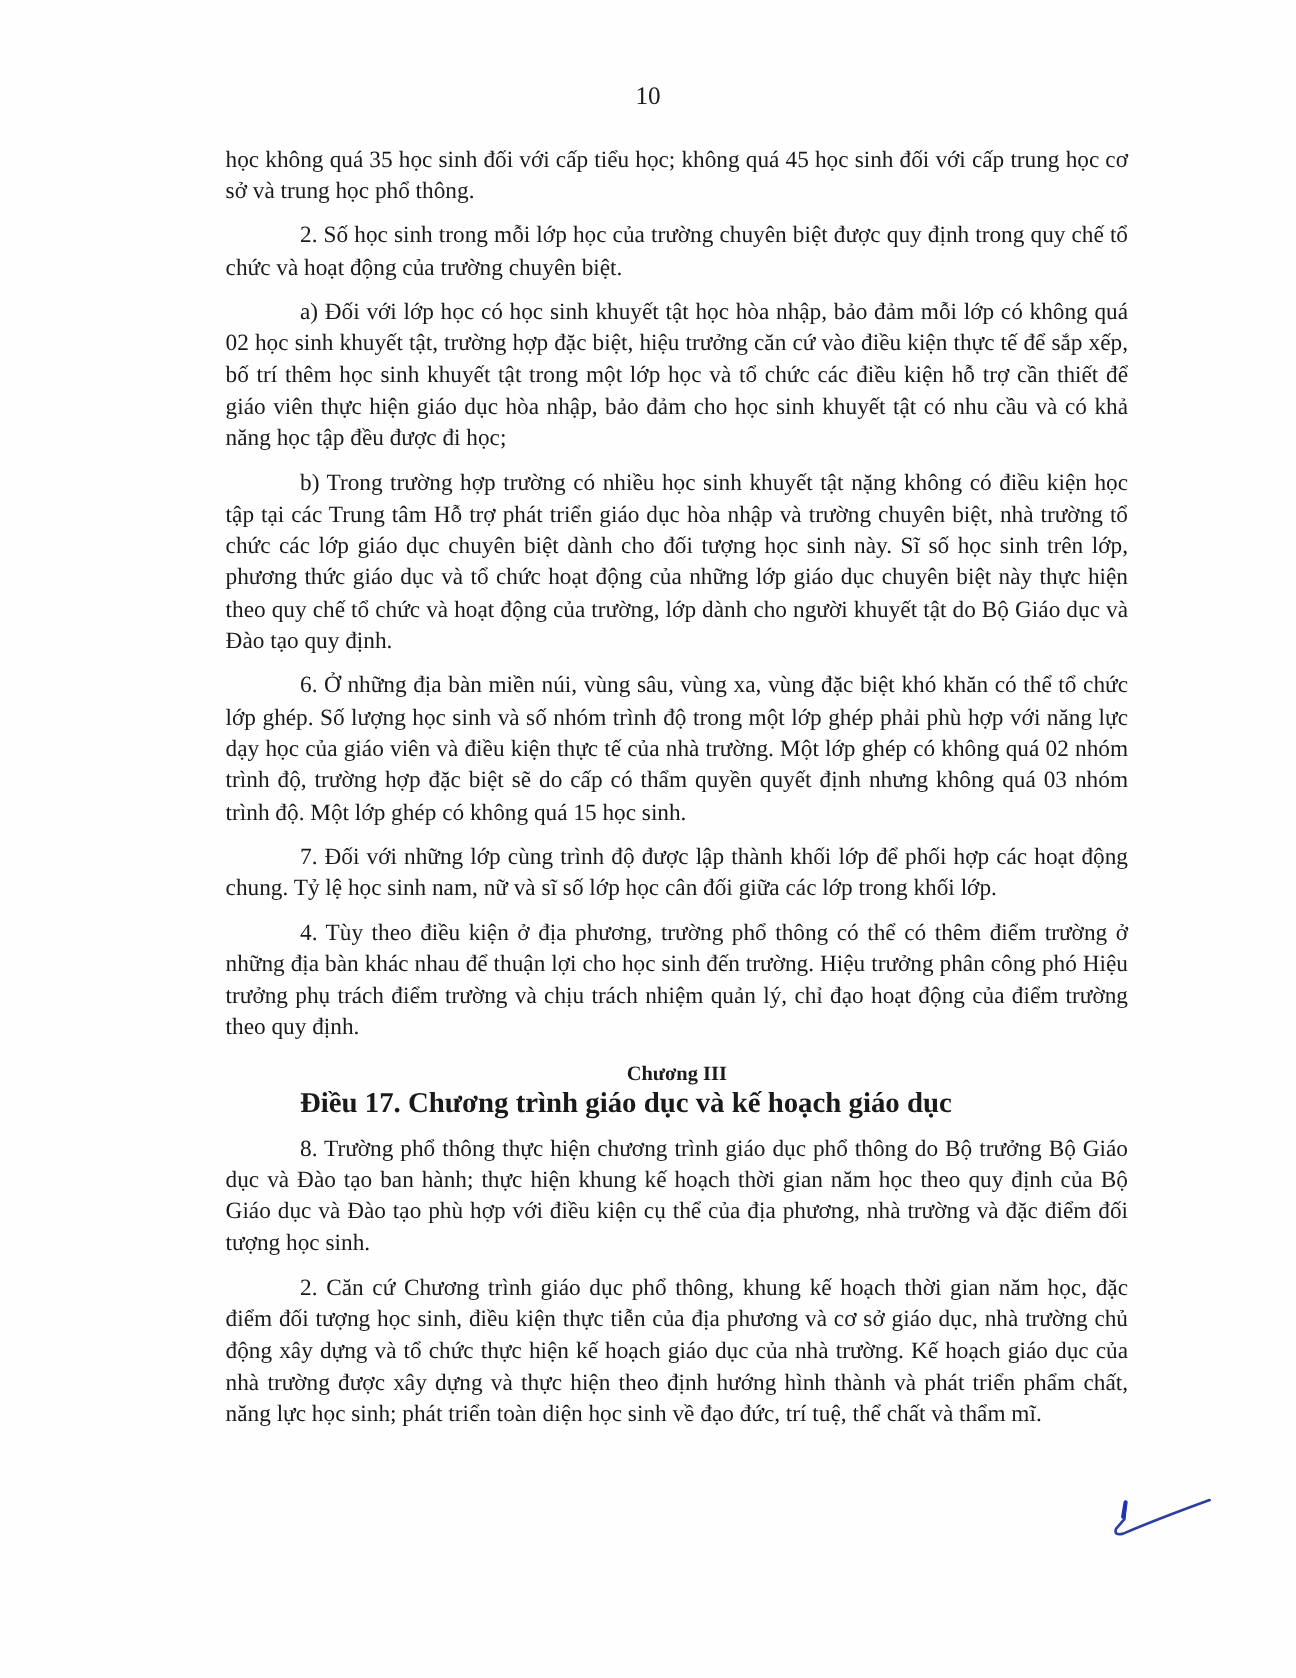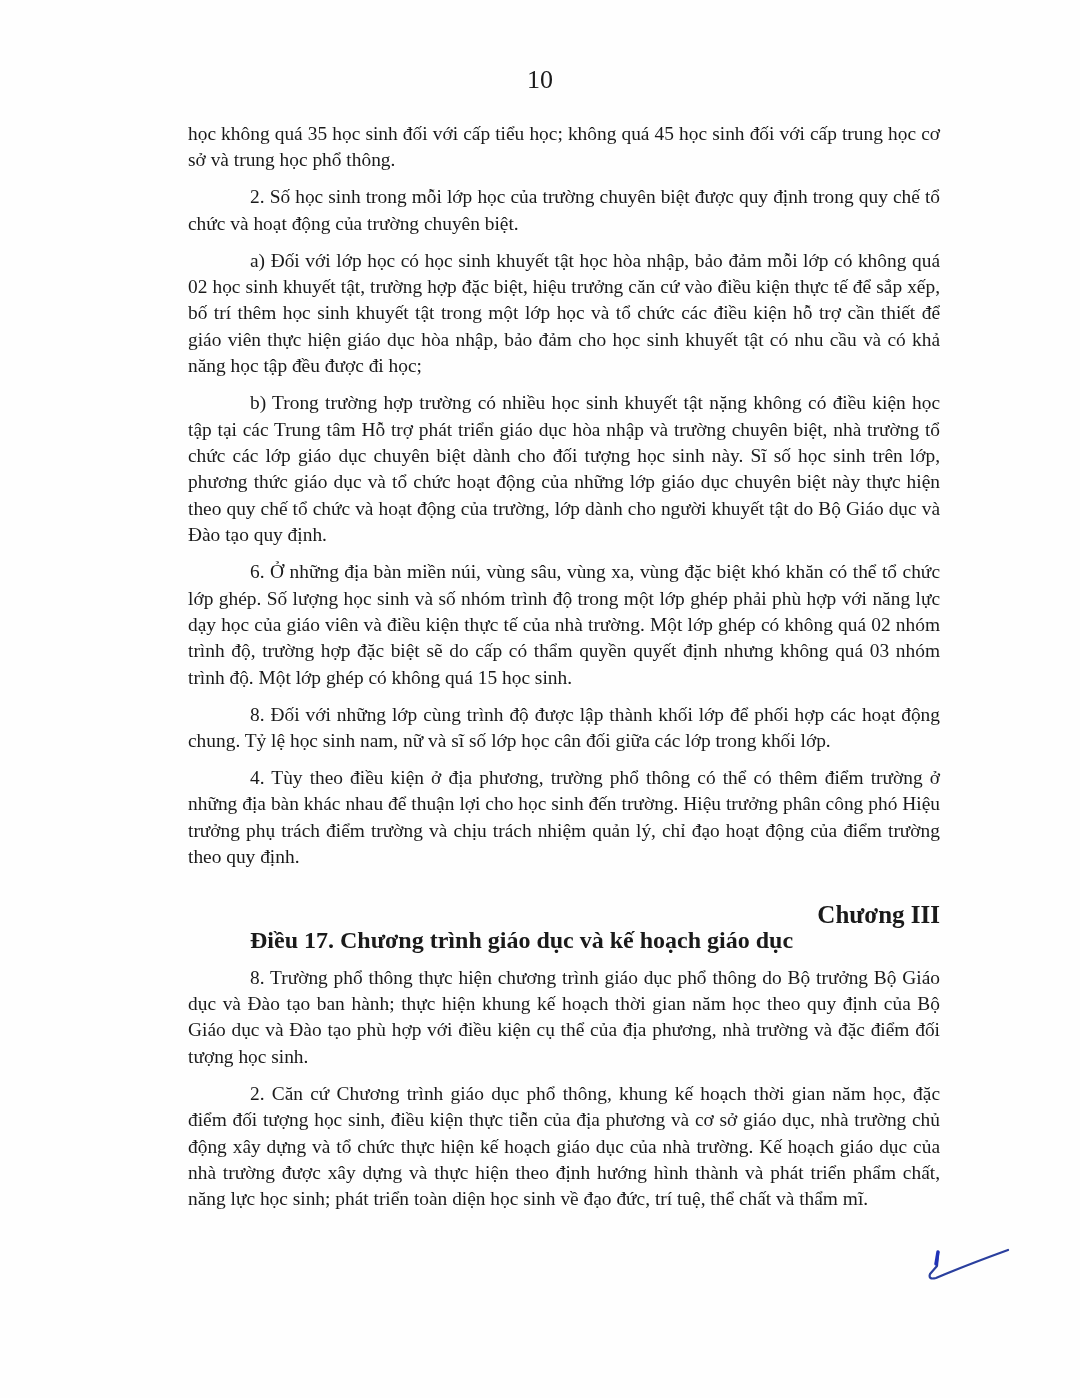--- a/index.html
+++ b/index.html
@@ -5,31 +5,31 @@
   html, body { margin:0; padding:0; background:#ffffff; }
   body { width:1080px; height:1398px; position:relative; overflow:hidden; }
   .page {
     position:absolute; left:0; top:0; width:1080px; height:1398px;
     background:#fefefe;
     font-family:"Liberation Serif", "DejaVu Serif", serif;
     color:#1a1a1a;
   }
   .page-number {
     position:absolute; top:66px; left:0; width:1080px; text-align:center;
-    font-size:26px; line-height:28px;
+    font-size:21px; line-height:28px;
   }
   .body {
     position:absolute; left:188px; top:121px; width:752px;
     font-size:19.4px; line-height:26.4px; text-align:justify;
   }
   .p { margin:0 0 10.5px 0; text-indent:62px; }
   .p.noindent { text-indent:0; }
   .chapter {
-    text-align:right; font-weight:bold; margin:32px 0 0 0;
-    font-size:25px; line-height:24px;
+    text-align:center; font-weight:bold; margin:12px 0 0 0;
+    font-size:17px; line-height:24px;
   }
   .chapter-title {
     text-align:center; font-weight:bold; margin:0 0 8px 0;
     font-size:20.5px; line-height:28px; letter-spacing:0.2px;
   }
   .article {
     font-weight:bold; margin:0 0 12px 0; text-indent:62px;
     font-size:24px; line-height:26px;
   }
   .signature {
@@ -41,21 +41,21 @@
 
 <div class="page">
   <div class="page-number">10</div>
 
   <div class="body">
     <p class="p noindent">học không quá 35 học sinh đối với cấp tiểu học; không quá 45 học sinh đối với cấp trung học cơ sở và trung học phổ thông.</p>
     <p class="p">2. Số học sinh trong mỗi lớp học của trường chuyên biệt được quy định trong quy chế tổ chức và hoạt động của trường chuyên biệt.</p>
     <p class="p">a) Đối với lớp học có học sinh khuyết tật học hòa nhập, bảo đảm mỗi lớp có không quá 02 học sinh khuyết tật, trường hợp đặc biệt, hiệu trưởng căn cứ vào điều kiện thực tế để sắp xếp, bố trí thêm học sinh khuyết tật trong một lớp học và tổ chức các điều kiện hỗ trợ cần thiết để giáo viên thực hiện giáo dục hòa nhập, bảo đảm cho học sinh khuyết tật có nhu cầu và có khả năng học tập đều được đi học;</p>
     <p class="p">b) Trong trường hợp trường có nhiều học sinh khuyết tật nặng không có điều kiện học tập tại các Trung tâm Hỗ trợ phát triển giáo dục hòa nhập và trường chuyên biệt, nhà trường tổ chức các lớp giáo dục chuyên biệt dành cho đối tượng học sinh này. Sĩ số học sinh trên lớp, phương thức giáo dục và tổ chức hoạt động của những lớp giáo dục chuyên biệt này thực hiện theo quy chế tổ chức và hoạt động của trường, lớp dành cho người khuyết tật do Bộ Giáo dục và Đào tạo quy định.</p>
     <p class="p">6. Ở những địa bàn miền núi, vùng sâu, vùng xa, vùng đặc biệt khó khăn có thể tổ chức lớp ghép. Số lượng học sinh và số nhóm trình độ trong một lớp ghép phải phù hợp với năng lực dạy học của giáo viên và điều kiện thực tế của nhà trường. Một lớp ghép có không quá 02 nhóm trình độ, trường hợp đặc biệt sẽ do cấp có thẩm quyền quyết định nhưng không quá 03 nhóm trình độ. Một lớp ghép có không quá 15 học sinh.</p>
-    <p class="p">8. Đối với những lớp cùng trình độ được lập thành khối lớp để phối hợp các hoạt động chung. Tỷ lệ học sinh nam, nữ và sĩ số lớp học cân đối giữa các lớp trong khối lớp.</p>
+    <p class="p">7. Đối với những lớp cùng trình độ được lập thành khối lớp để phối hợp các hoạt động chung. Tỷ lệ học sinh nam, nữ và sĩ số lớp học cân đối giữa các lớp trong khối lớp.</p>
     <p class="p">4. Tùy theo điều kiện ở địa phương, trường phổ thông có thể có thêm điểm trường ở những địa bàn khác nhau để thuận lợi cho học sinh đến trường. Hiệu trưởng phân công phó Hiệu trưởng phụ trách điểm trường và chịu trách nhiệm quản lý, chỉ đạo hoạt động của điểm trường theo quy định.</p>
 
     <div class="chapter">Chương III</div>
 
     <div class="article">Điều 17. Chương trình giáo dục và kế hoạch giáo dục</div>
     <p class="p">8. Trường phổ thông thực hiện chương trình giáo dục phổ thông do Bộ trưởng Bộ Giáo dục và Đào tạo ban hành; thực hiện khung kế hoạch thời gian năm học theo quy định của Bộ Giáo dục và Đào tạo phù hợp với điều kiện cụ thể của địa phương, nhà trường và đặc điểm đối tượng học sinh.</p>
     <p class="p">2. Căn cứ Chương trình giáo dục phổ thông, khung kế hoạch thời gian năm học, đặc điểm đối tượng học sinh, điều kiện thực tiễn của địa phương và cơ sở giáo dục, nhà trường chủ động xây dựng và tổ chức thực hiện kế hoạch giáo dục của nhà trường. Kế hoạch giáo dục của nhà trường được xây dựng và thực hiện theo định hướng hình thành và phát triển phẩm chất, năng lực học sinh; phát triển toàn diện học sinh về đạo đức, trí tuệ, thể chất và thẩm mĩ.</p>
   </div>
 
   <div class="signature">

